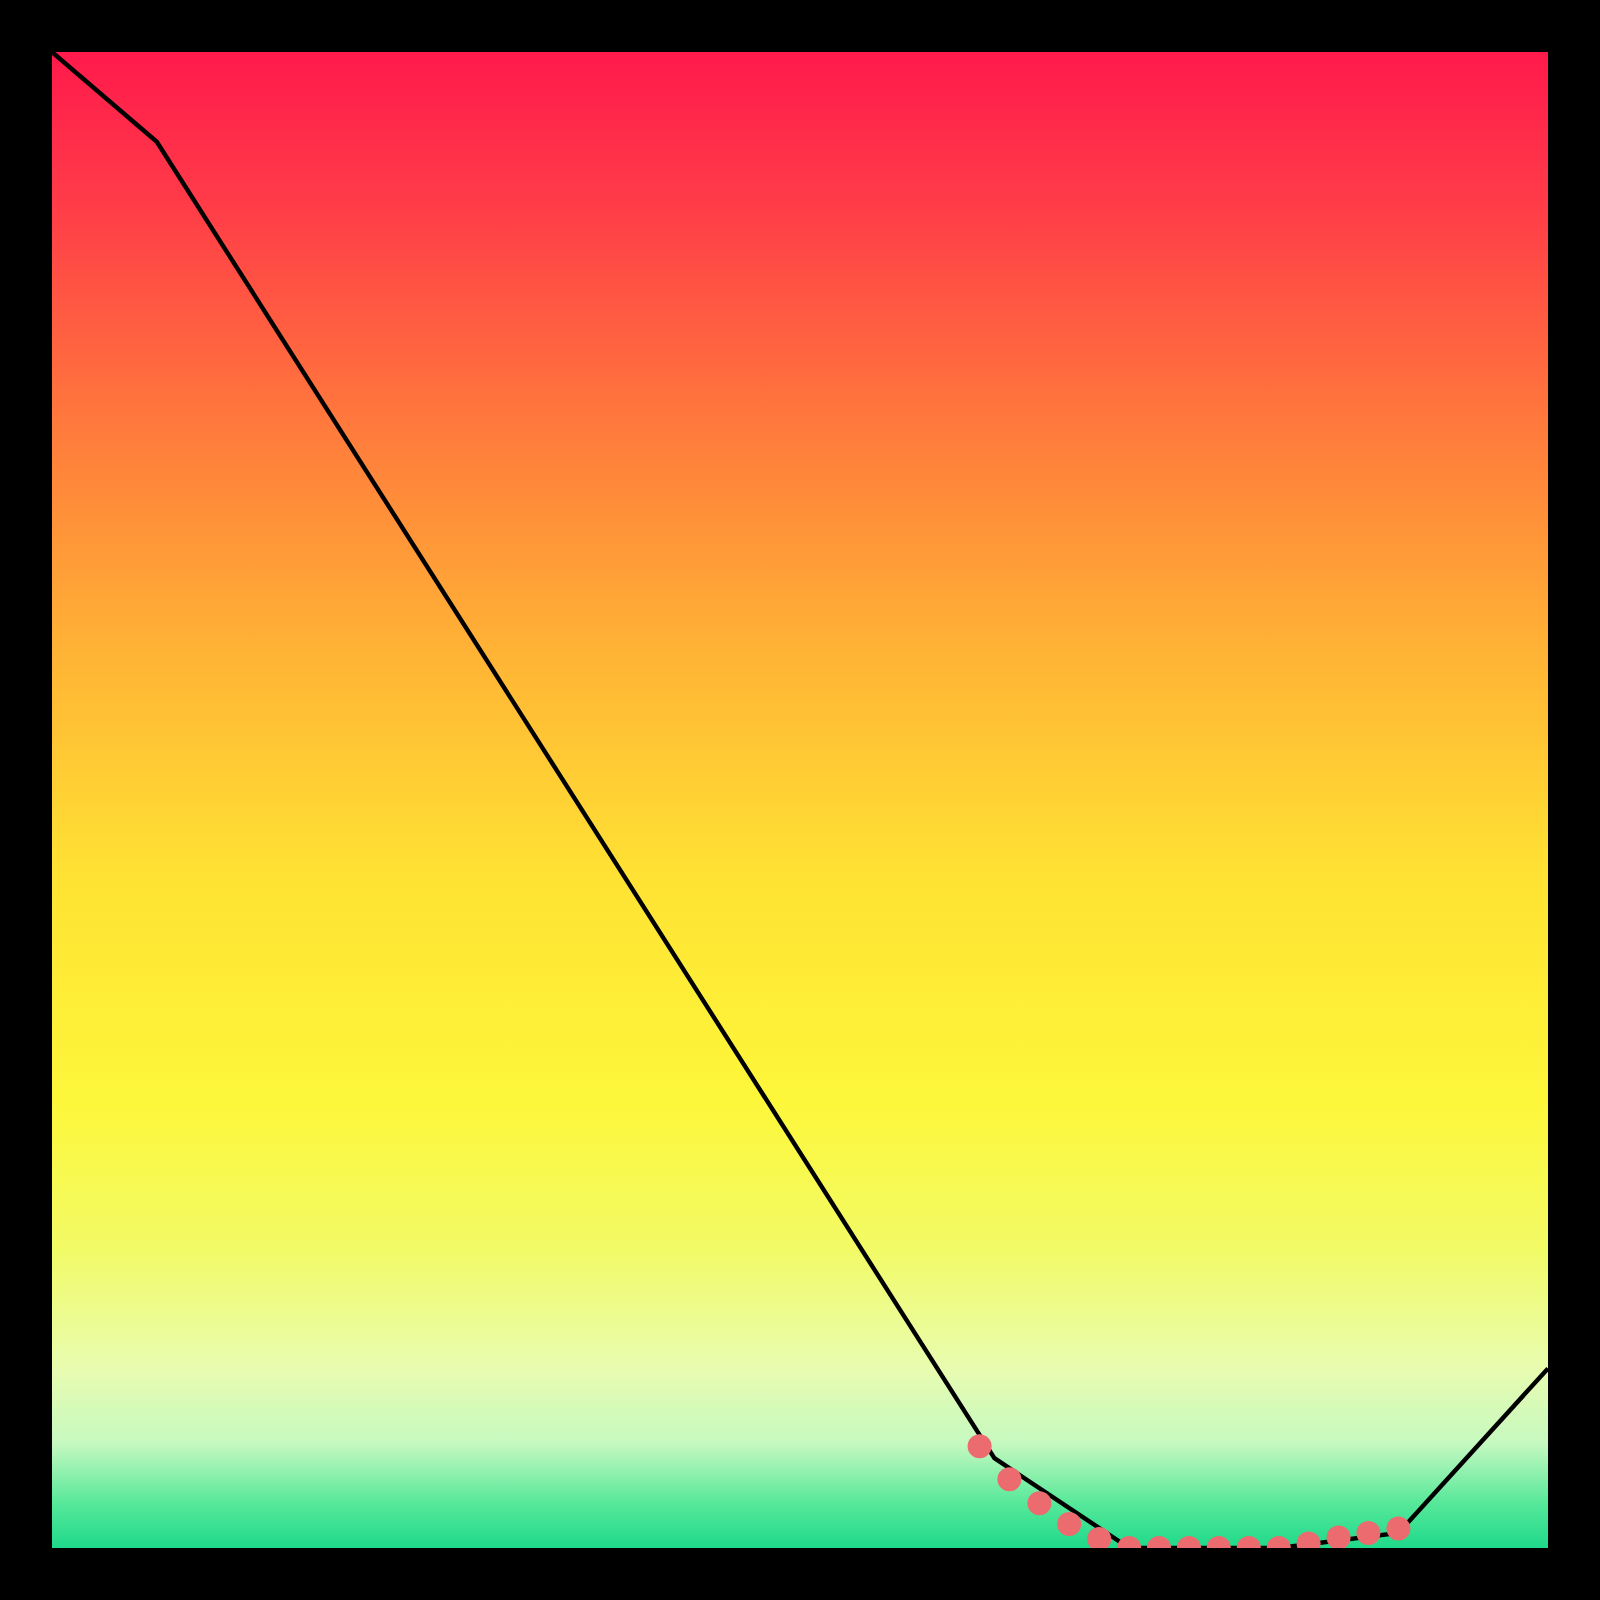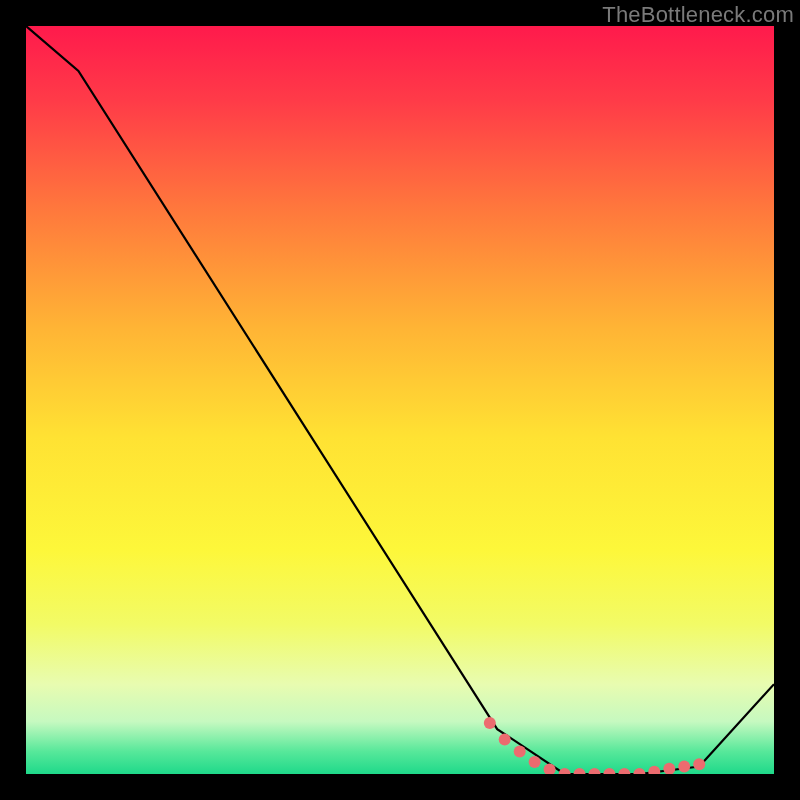--- a/index.html
+++ b/index.html
@@ -38,21 +38,20 @@
     z-index: 10;
   }
   svg {
     display: block;
   }
 </style>
 </head>
 <body>
 
 <div class="frame">
-  <div class="watermark">TheBottleneck.com</div>
   <div class="plot-area">
     <svg id="chart-svg" width="748" height="748" viewBox="0 0 748 748">
       <defs>
         <linearGradient id="bg-grad" x1="0" y1="0" x2="0" y2="1">
             <stop offset="0%" stop-color="#ff1a4c"></stop>
             <stop offset="10%" stop-color="#ff3b48"></stop>
             <stop offset="25%" stop-color="#ff7a3c"></stop>
             <stop offset="40%" stop-color="#ffb335"></stop>
             <stop offset="55.00000000000001%" stop-color="#ffe233"></stop>
             <stop offset="70%" stop-color="#fdf73a"></stop>

